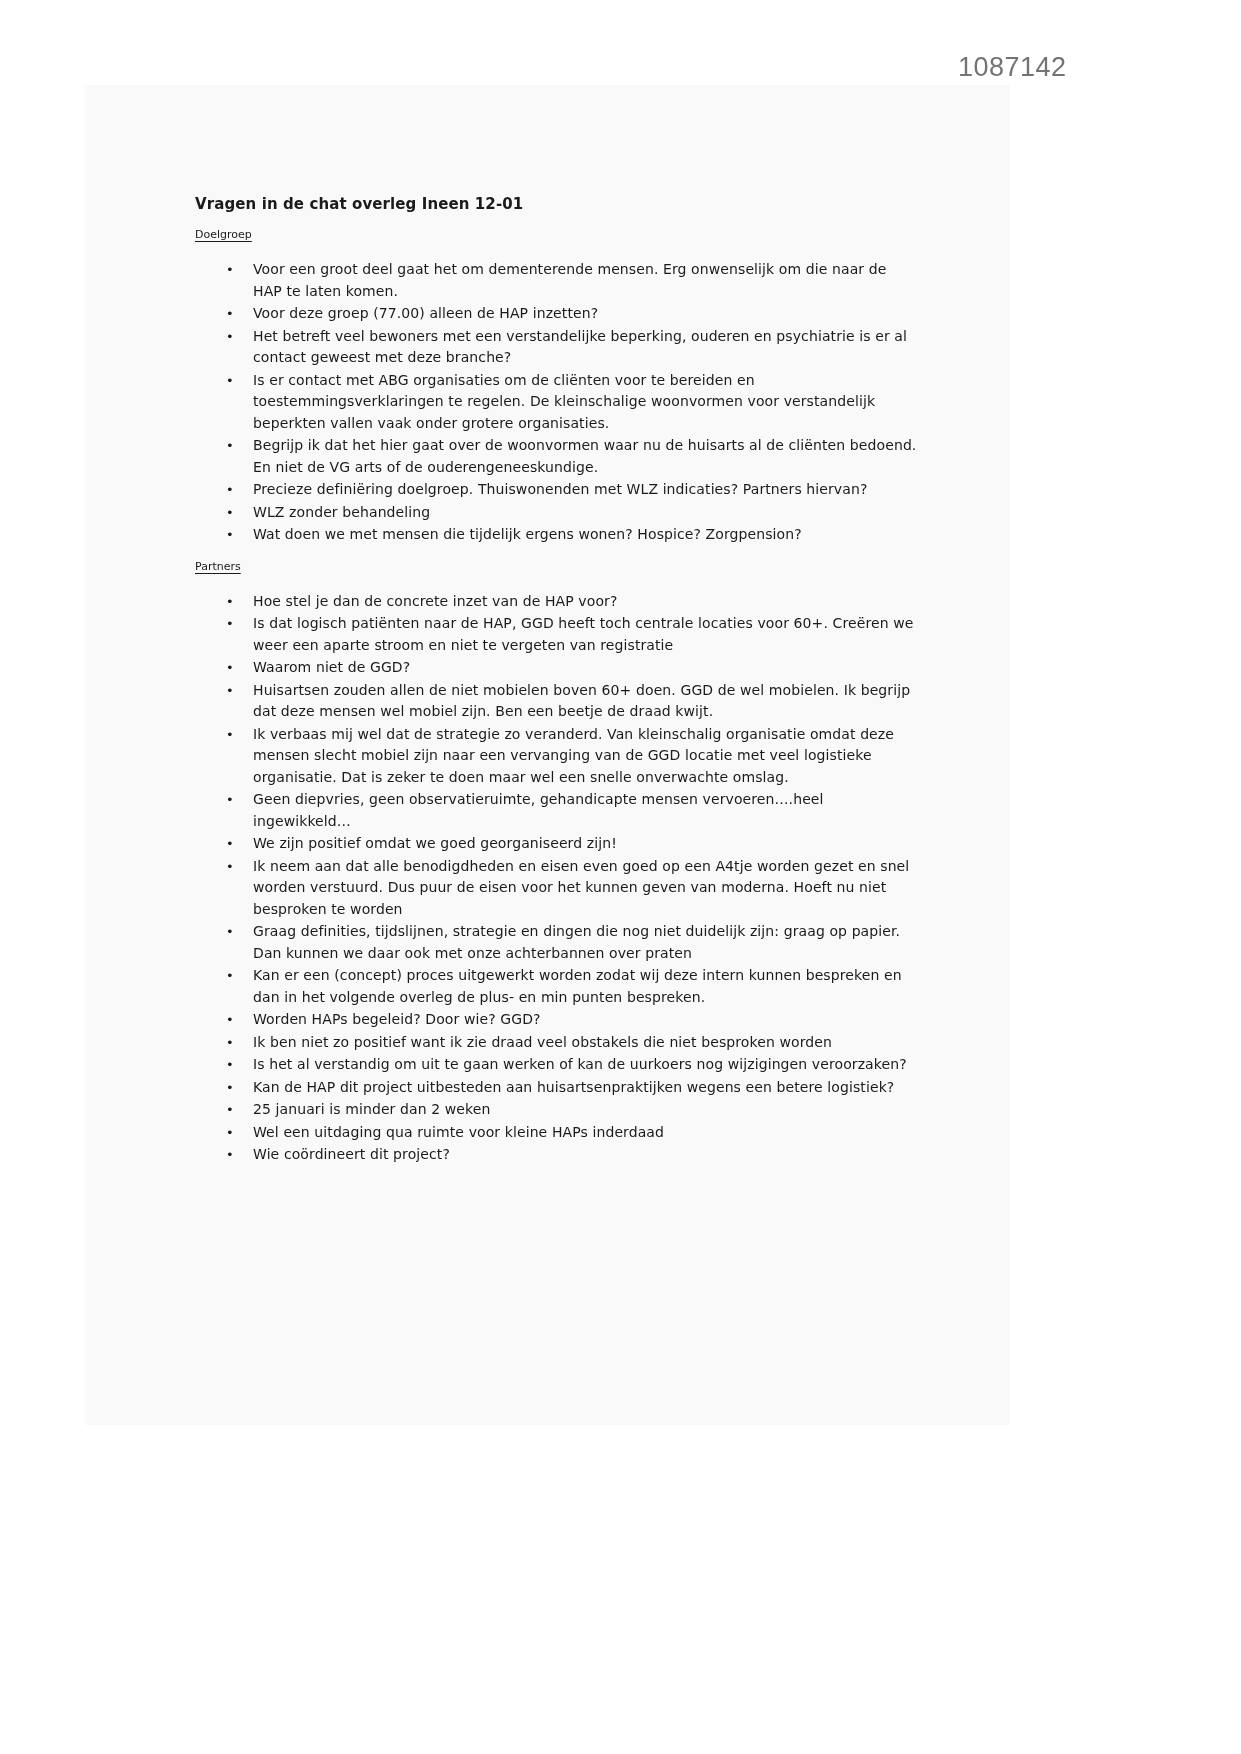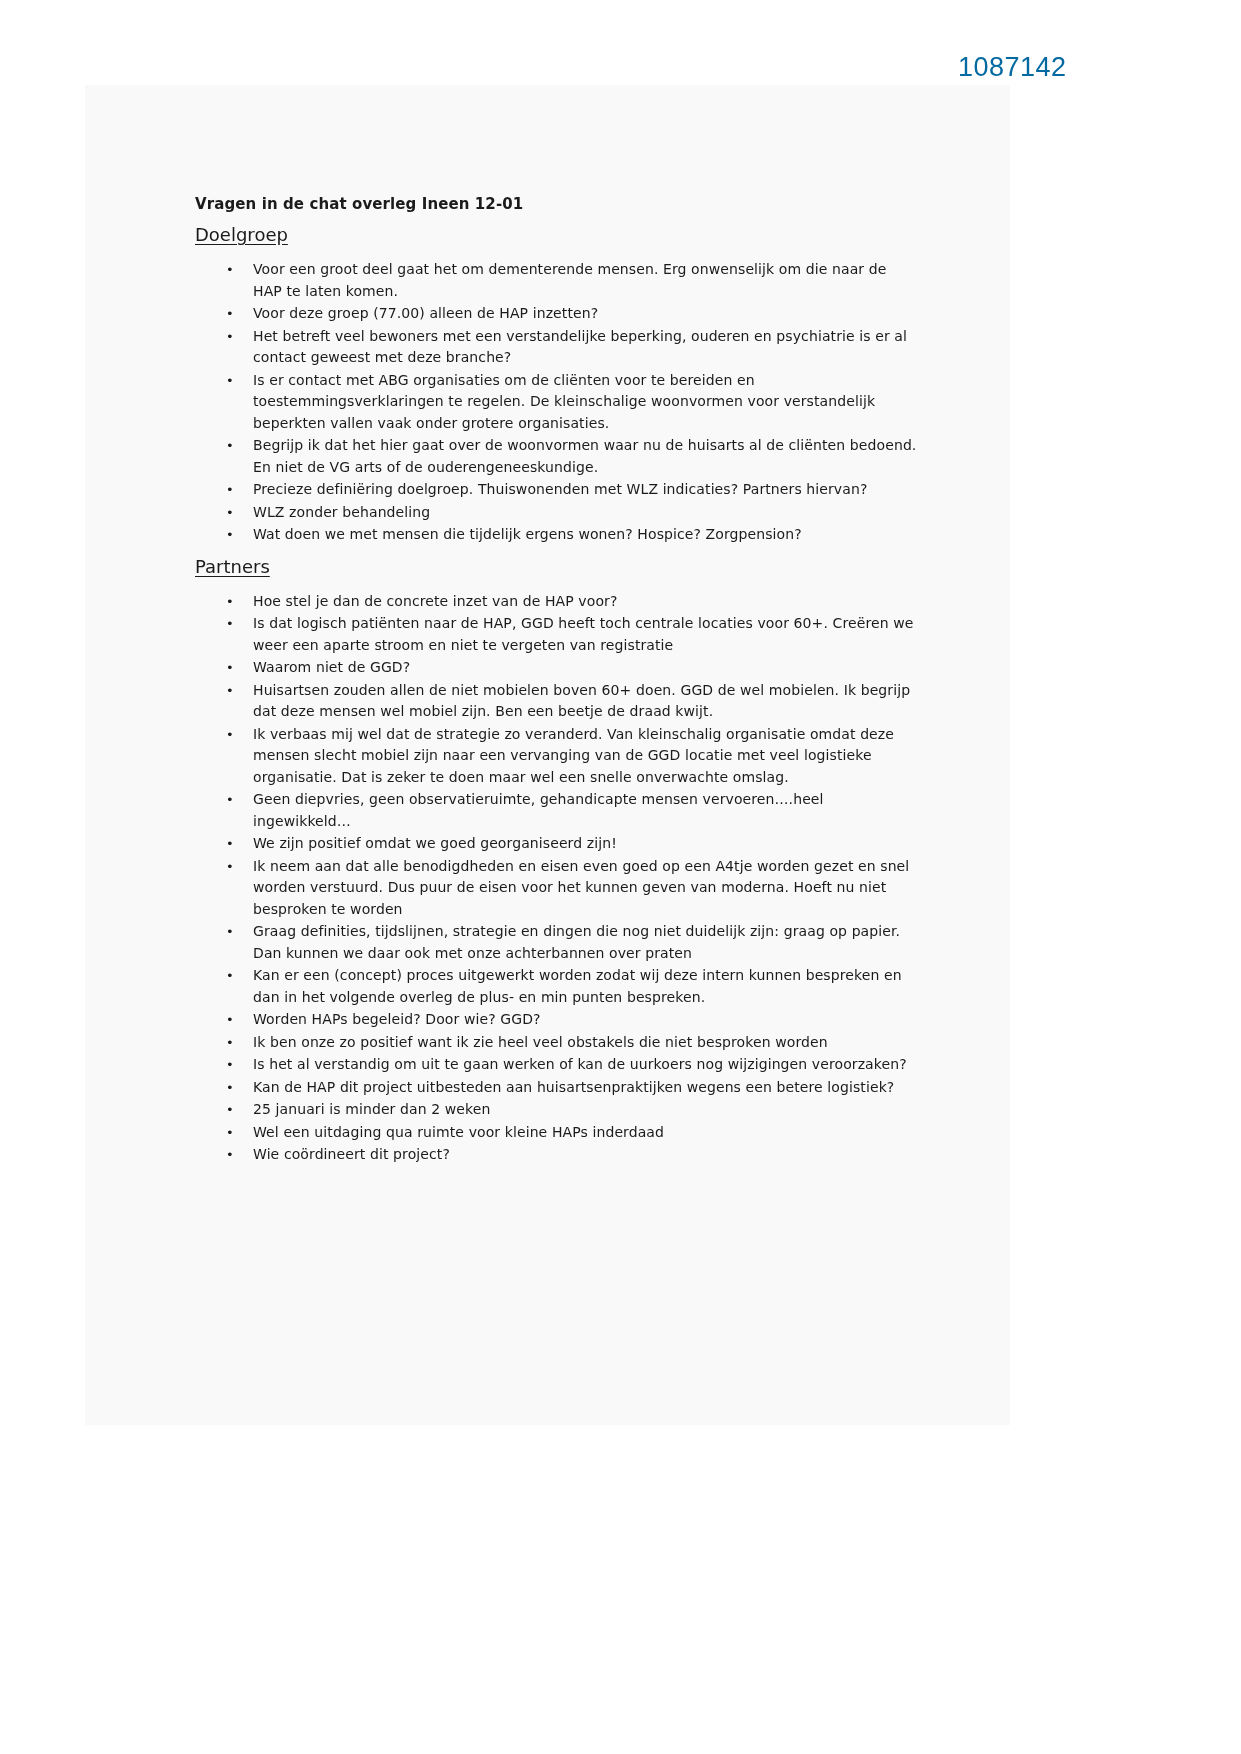--- a/index.html
+++ b/index.html
@@ -26,21 +26,21 @@
     height: 1340px;
     background: #f9f9f9;
   }
   .page-number {
     position: absolute;
     top: 52px;
     left: 958px;
     font-family: "Liberation Sans", sans-serif;
     font-size: 27px;
     letter-spacing: 0.5px;
-    color: #0369a1;
+    color: #737373;
   }
   .content {
     position: absolute;
     left: 195px;
     top: 194px;
     width: 724px;
   }
   .doc-title {
     font-size: 15px;
     font-weight: bold;
@@ -48,21 +48,21 @@
     margin-bottom: 8px;
     letter-spacing: 0.1px;
   }
   .time-heading {
     font-size: 15px;
     font-weight: bold;
     line-height: 20px;
     margin-bottom: 12px;
   }
   .section-heading {
-    font-size: 18px;
+    font-size: 11px;
     line-height: 20px;
     text-decoration: underline;
     text-underline-offset: 3px;
     margin-top: 11px;
     margin-bottom: 14px;
   }
   .bullet-list {
     list-style: none;
     padding-left: 58px;
     margin: 0 0 9px 0;
@@ -114,21 +114,21 @@
           <li class="bullet-item">Is dat logisch patiënten naar de HAP, GGD heeft toch centrale locaties voor 60+. Creëren we weer een aparte stroom en niet te vergeten van registratie</li>
           <li class="bullet-item">Waarom niet de GGD?</li>
           <li class="bullet-item">Huisartsen zouden allen de niet mobielen boven 60+ doen. GGD de wel mobielen. Ik begrijp dat deze mensen wel mobiel zijn. Ben een beetje de draad kwijt.</li>
           <li class="bullet-item">Ik verbaas mij wel dat de strategie zo veranderd. Van kleinschalig organisatie omdat deze mensen slecht mobiel zijn naar een vervanging van de GGD locatie met veel logistieke organisatie. Dat is zeker te doen maar wel een snelle onverwachte omslag.</li>
           <li class="bullet-item">Geen diepvries, geen observatieruimte, gehandicapte mensen vervoeren….heel ingewikkeld…</li>
           <li class="bullet-item">We zijn positief omdat we goed georganiseerd zijn!</li>
           <li class="bullet-item">Ik neem aan dat alle benodigdheden en eisen even goed op een A4tje worden gezet en snel worden verstuurd. Dus puur de eisen voor het kunnen geven van moderna. Hoeft nu niet besproken te worden</li>
           <li class="bullet-item">Graag definities, tijdslijnen, strategie en dingen die nog niet duidelijk zijn: graag op papier. Dan kunnen we daar ook met onze achterbannen over praten</li>
           <li class="bullet-item">Kan er een (concept) proces uitgewerkt worden zodat wij deze intern kunnen bespreken en dan in het volgende overleg de plus- en min punten bespreken.</li>
           <li class="bullet-item">Worden HAPs begeleid? Door wie? GGD?</li>
-          <li class="bullet-item">Ik ben onze zo positief want ik zie heel veel obstakels die niet besproken worden</li>
+          <li class="bullet-item">Ik ben niet zo positief want ik zie draad veel obstakels die niet besproken worden</li>
           <li class="bullet-item">Is het al verstandig om uit te gaan werken of kan de uurkoers nog wijzigingen veroorzaken?</li>
           <li class="bullet-item">Kan de HAP dit project uitbesteden aan huisartsenpraktijken wegens een betere logistiek?</li>
           <li class="bullet-item">25 januari is minder dan 2 weken</li>
           <li class="bullet-item">Wel een uitdaging qua ruimte voor kleine HAPs inderdaad</li>
           <li class="bullet-item">Wie coördineert dit project?</li>
         </ul>
       </div>
   </div>
 </div>
 

